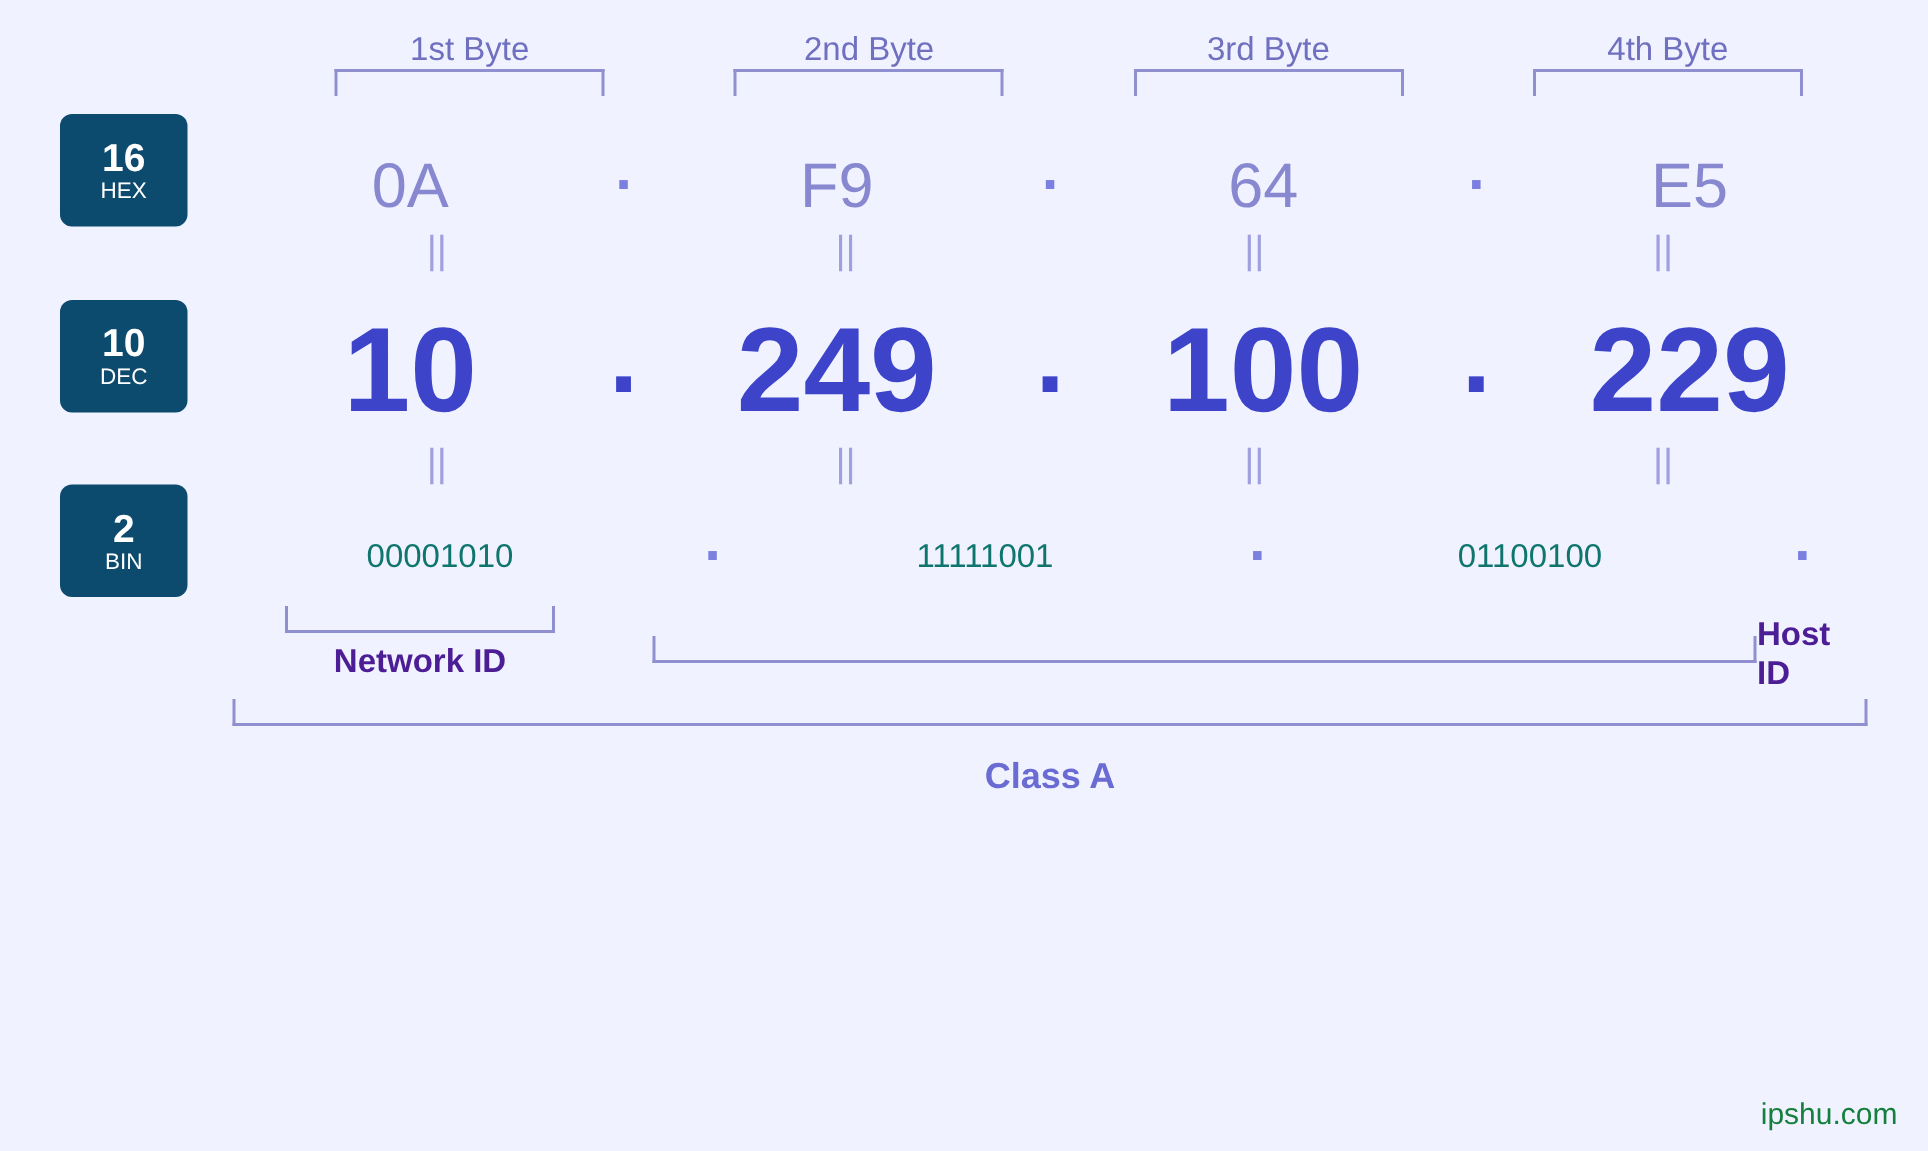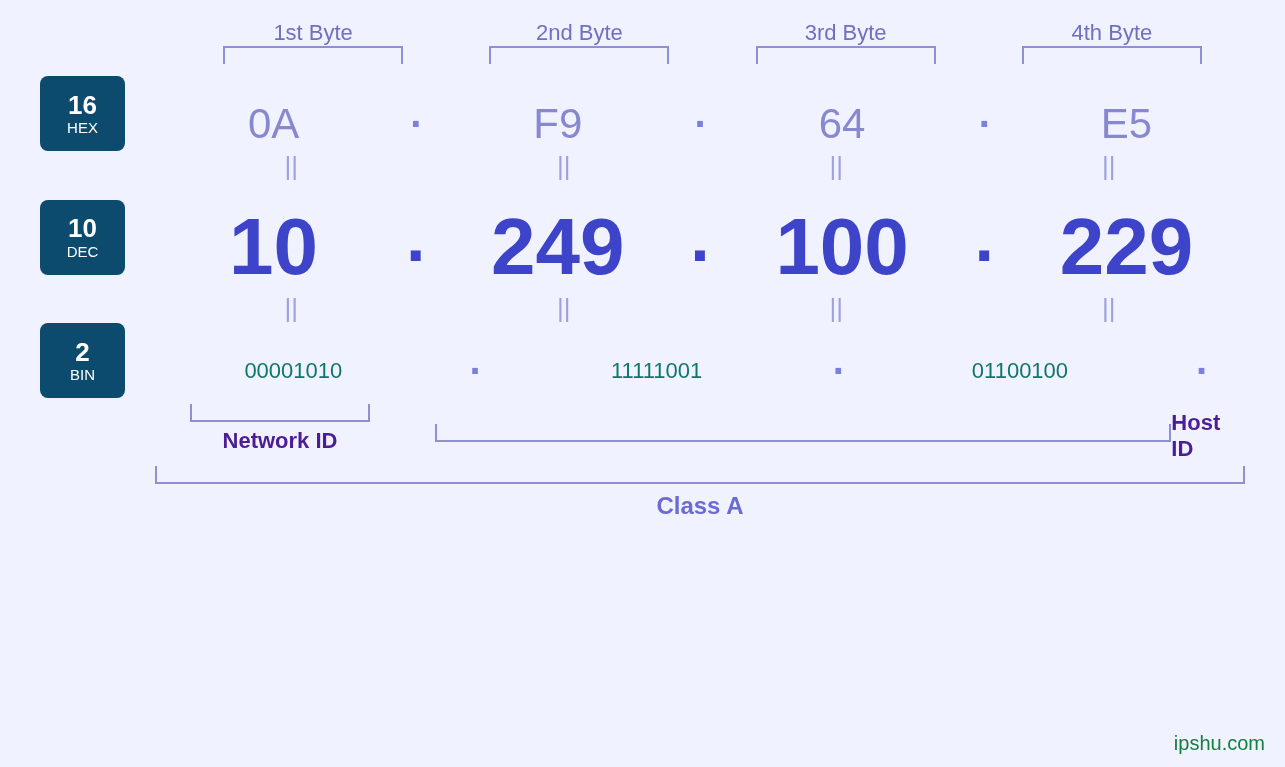--- a/index.html
+++ b/index.html
@@ -160,21 +160,21 @@
       color: #4c1d95;
       font-size: 22px;
       font-weight: bold;
       margin-top: 6px;
     }
 
     .class-label {
       color: #6b6bd4;
       font-size: 24px;
       font-weight: bold;
-      margin-top: 8px;
+      margin-top: 20px;
     }
 
     .watermark {
       position: absolute;
       bottom: 12px;
       right: 20px;
       color: #15803d;
       font-size: 20px;
     }
   </style>

